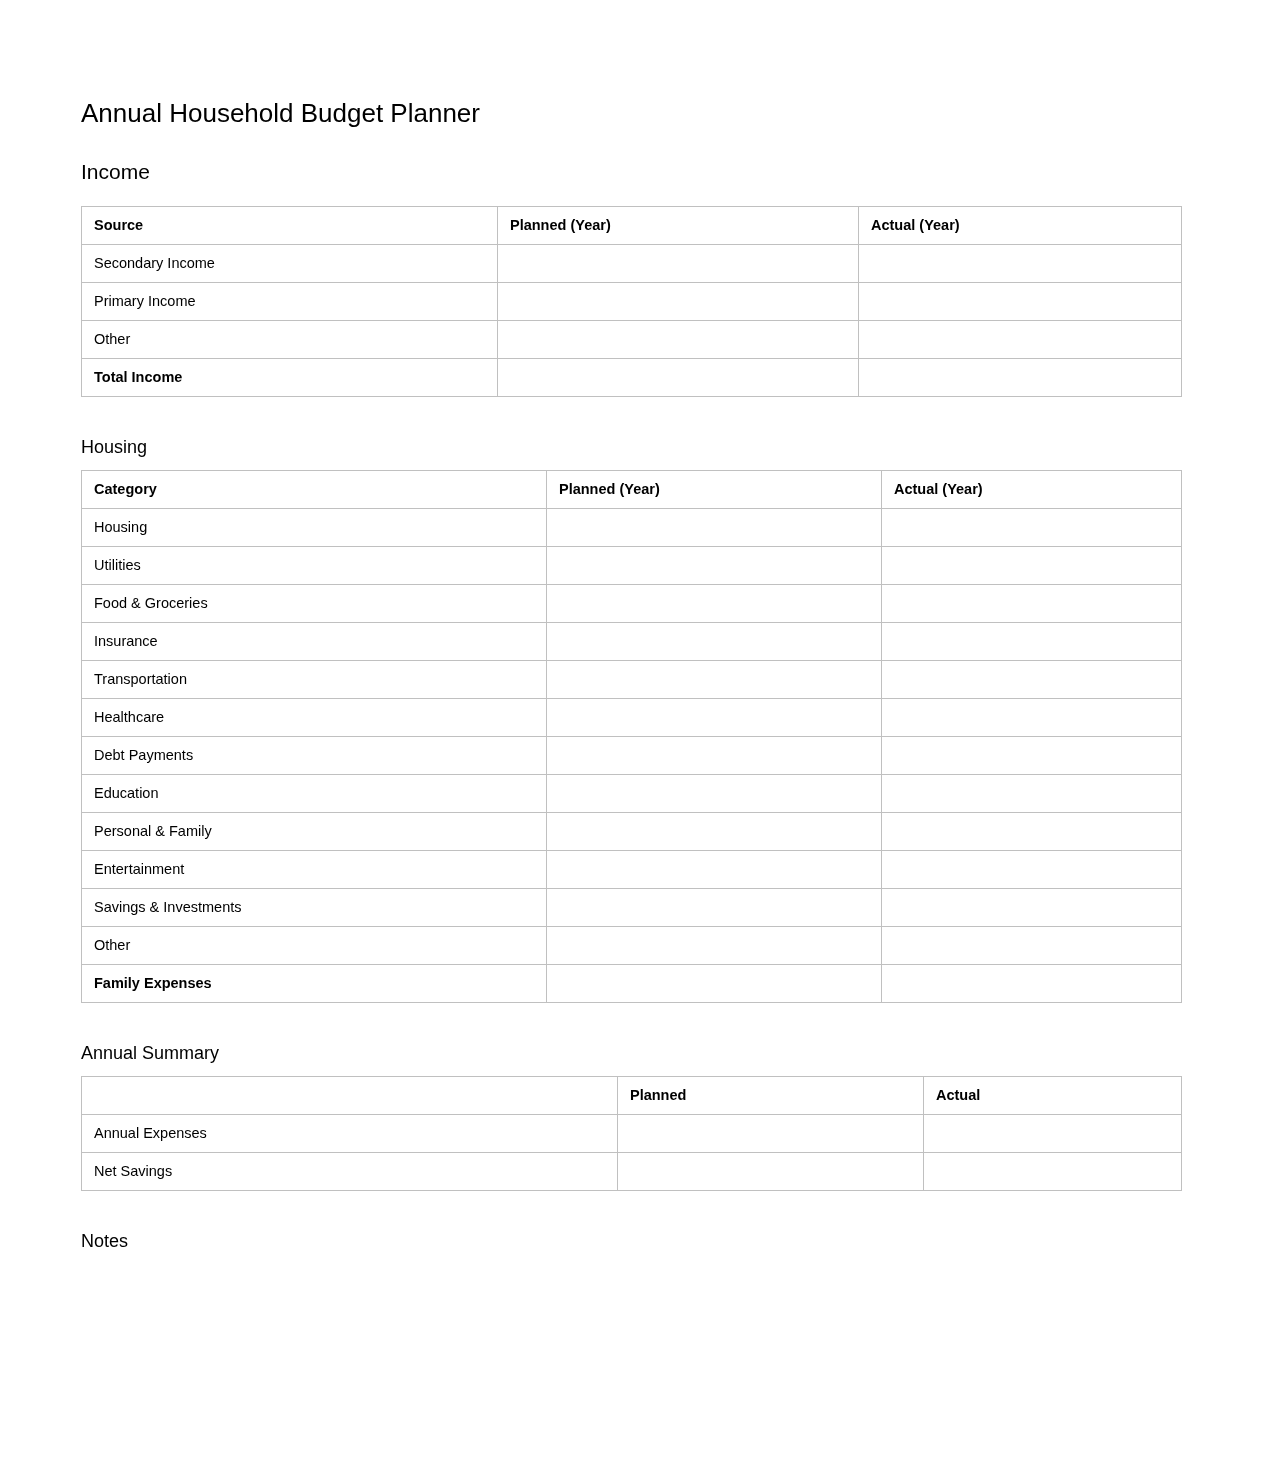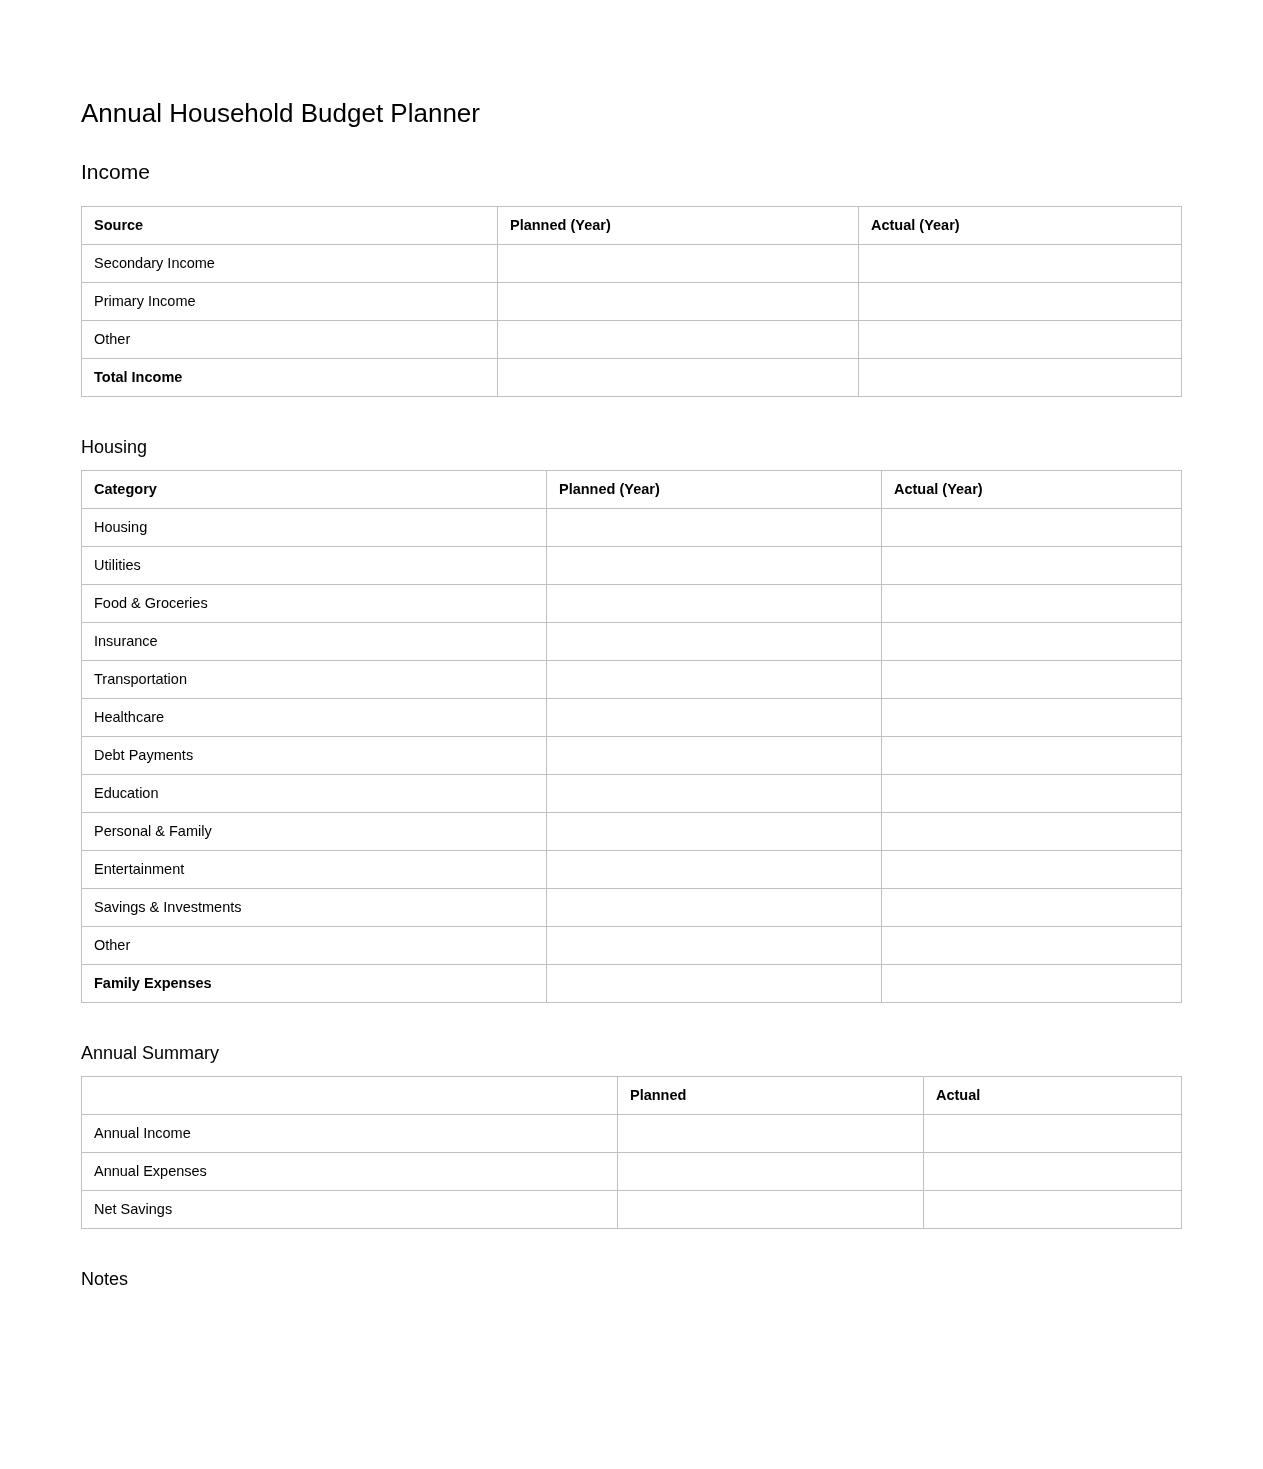--- a/index.html
+++ b/index.html
@@ -188,25 +188,20 @@
         </colgroup>
         <thead>
           <tr>
             <th></th>
             <th>Planned</th>
             <th>Actual</th>
           </tr>
         </thead>
         <tbody>
           <tr>
-            <td>Annual Income</td>
-            <td></td>
-            <td></td>
-          </tr>
-          <tr>
             <td>Annual Expenses</td>
             <td></td>
             <td></td>
           </tr>
           <tr>
             <td>Net Savings</td>
             <td></td>
             <td></td>
           </tr>
         </tbody>

